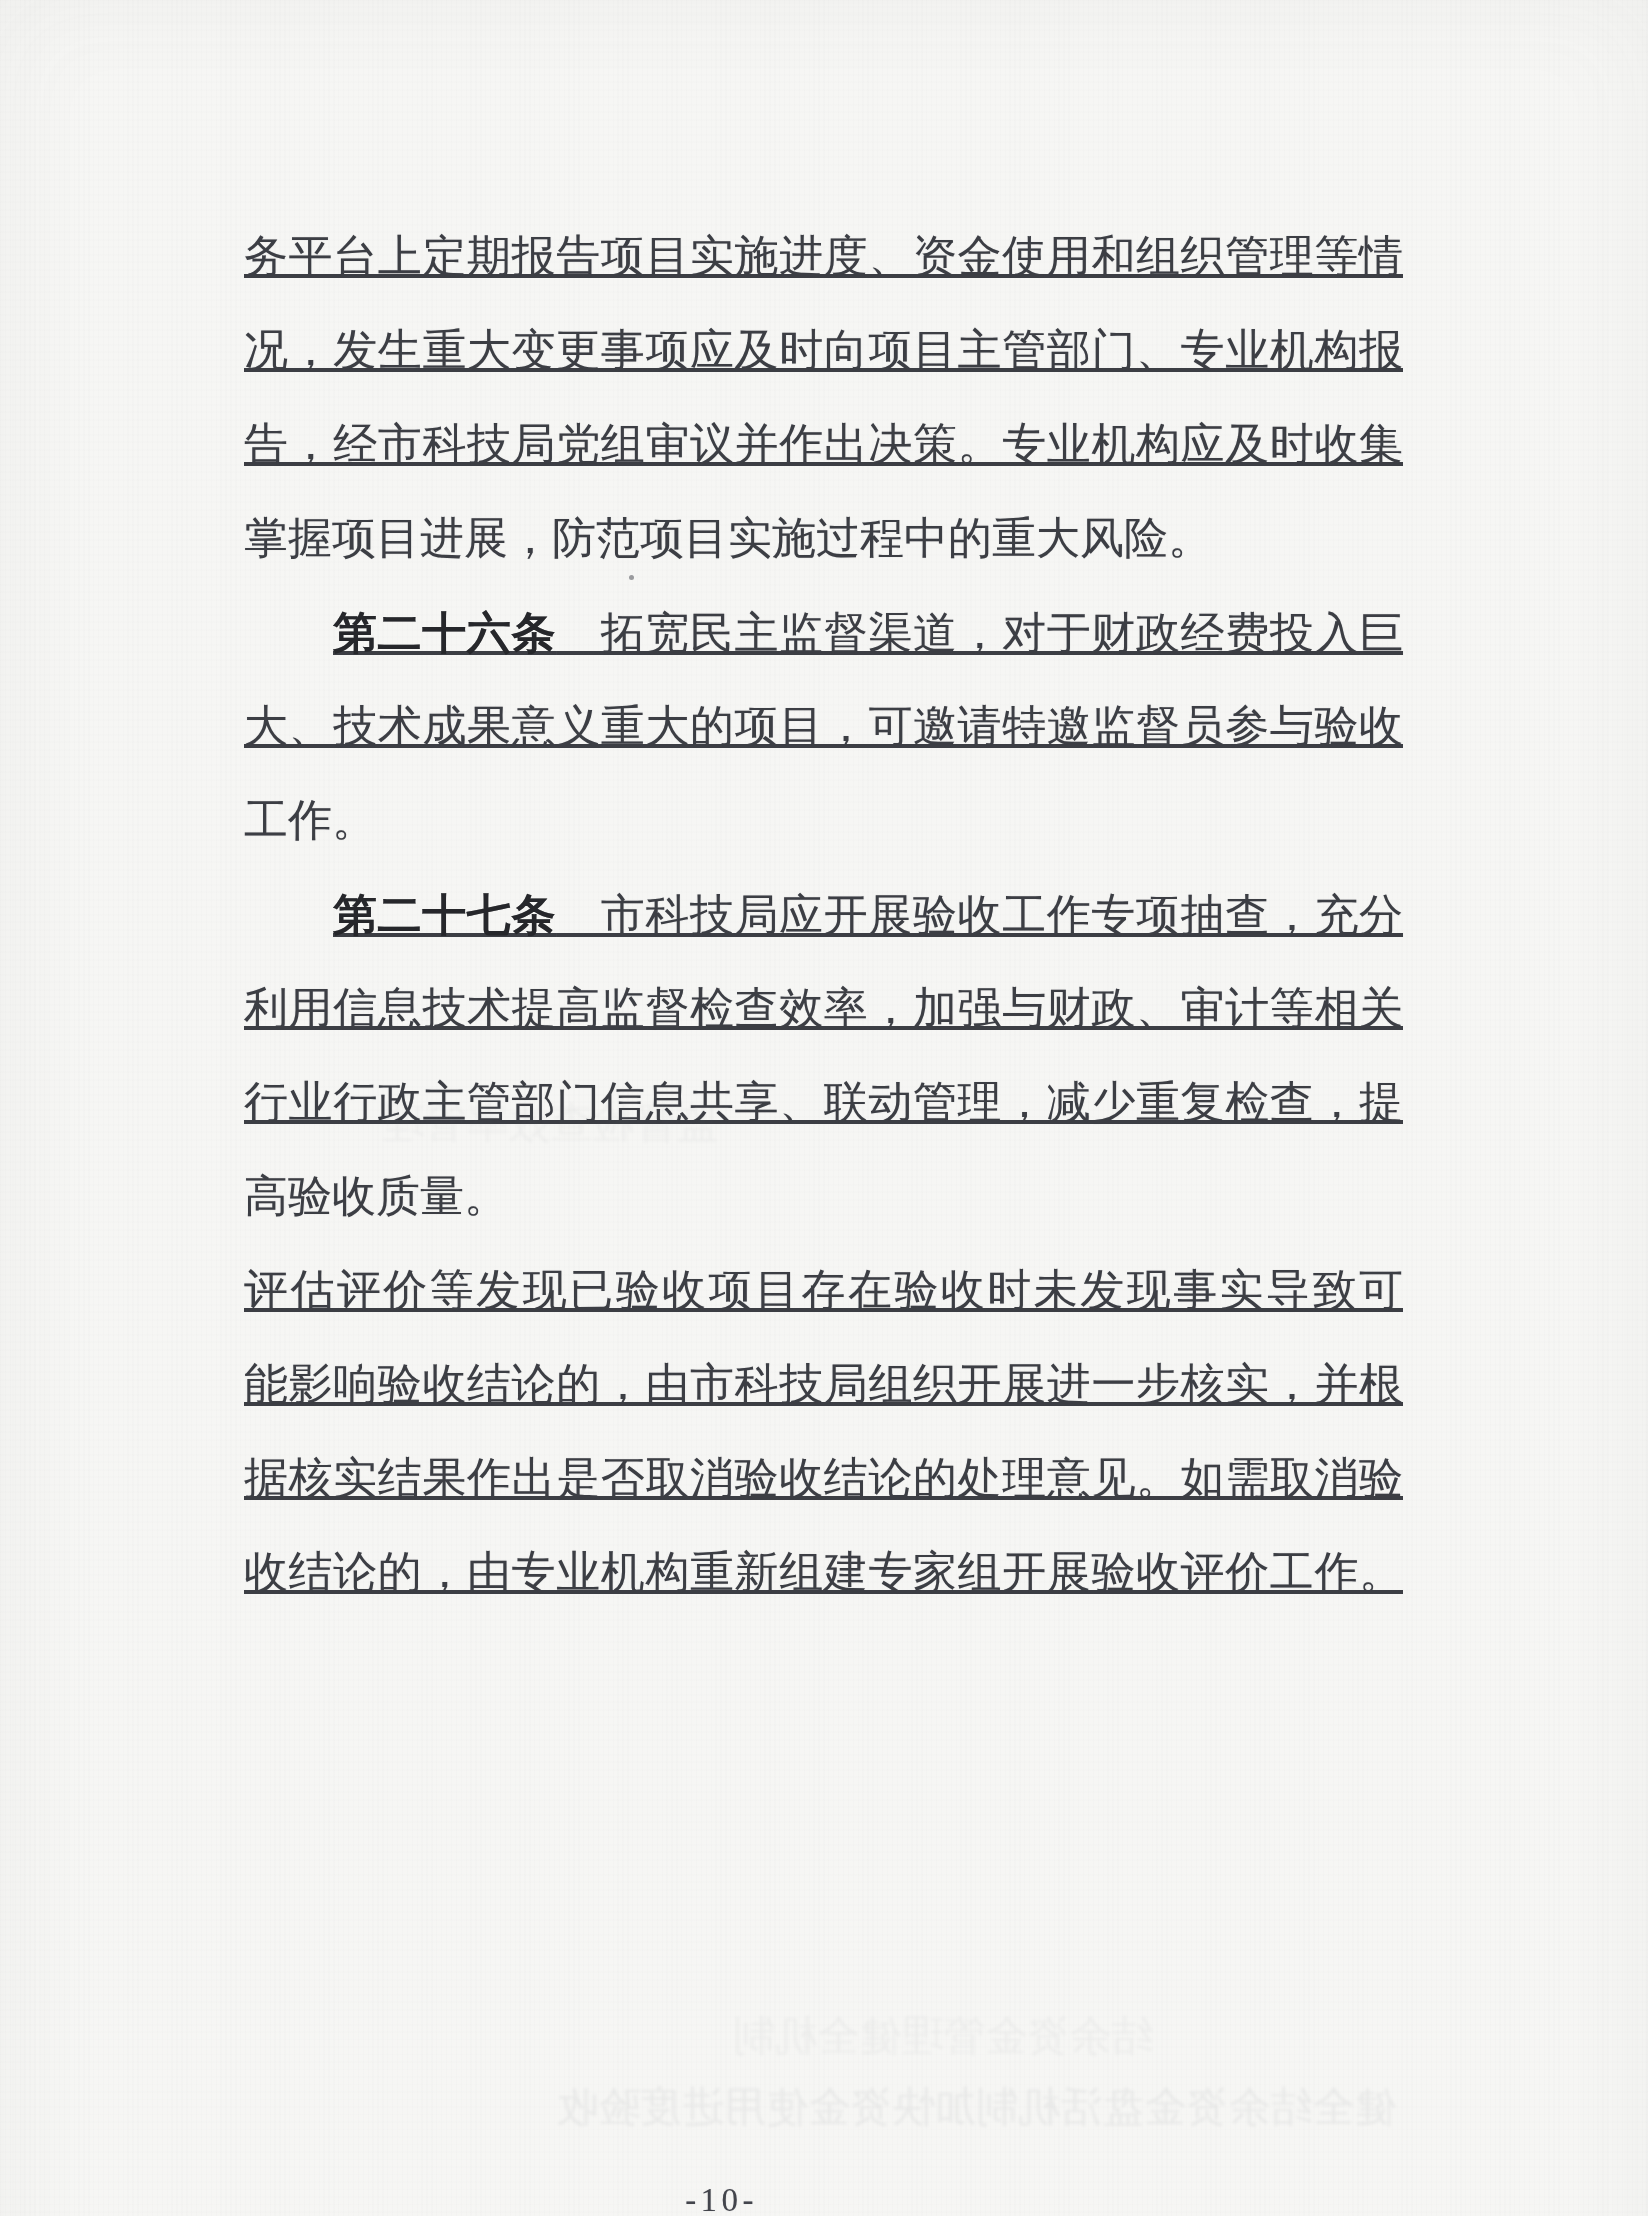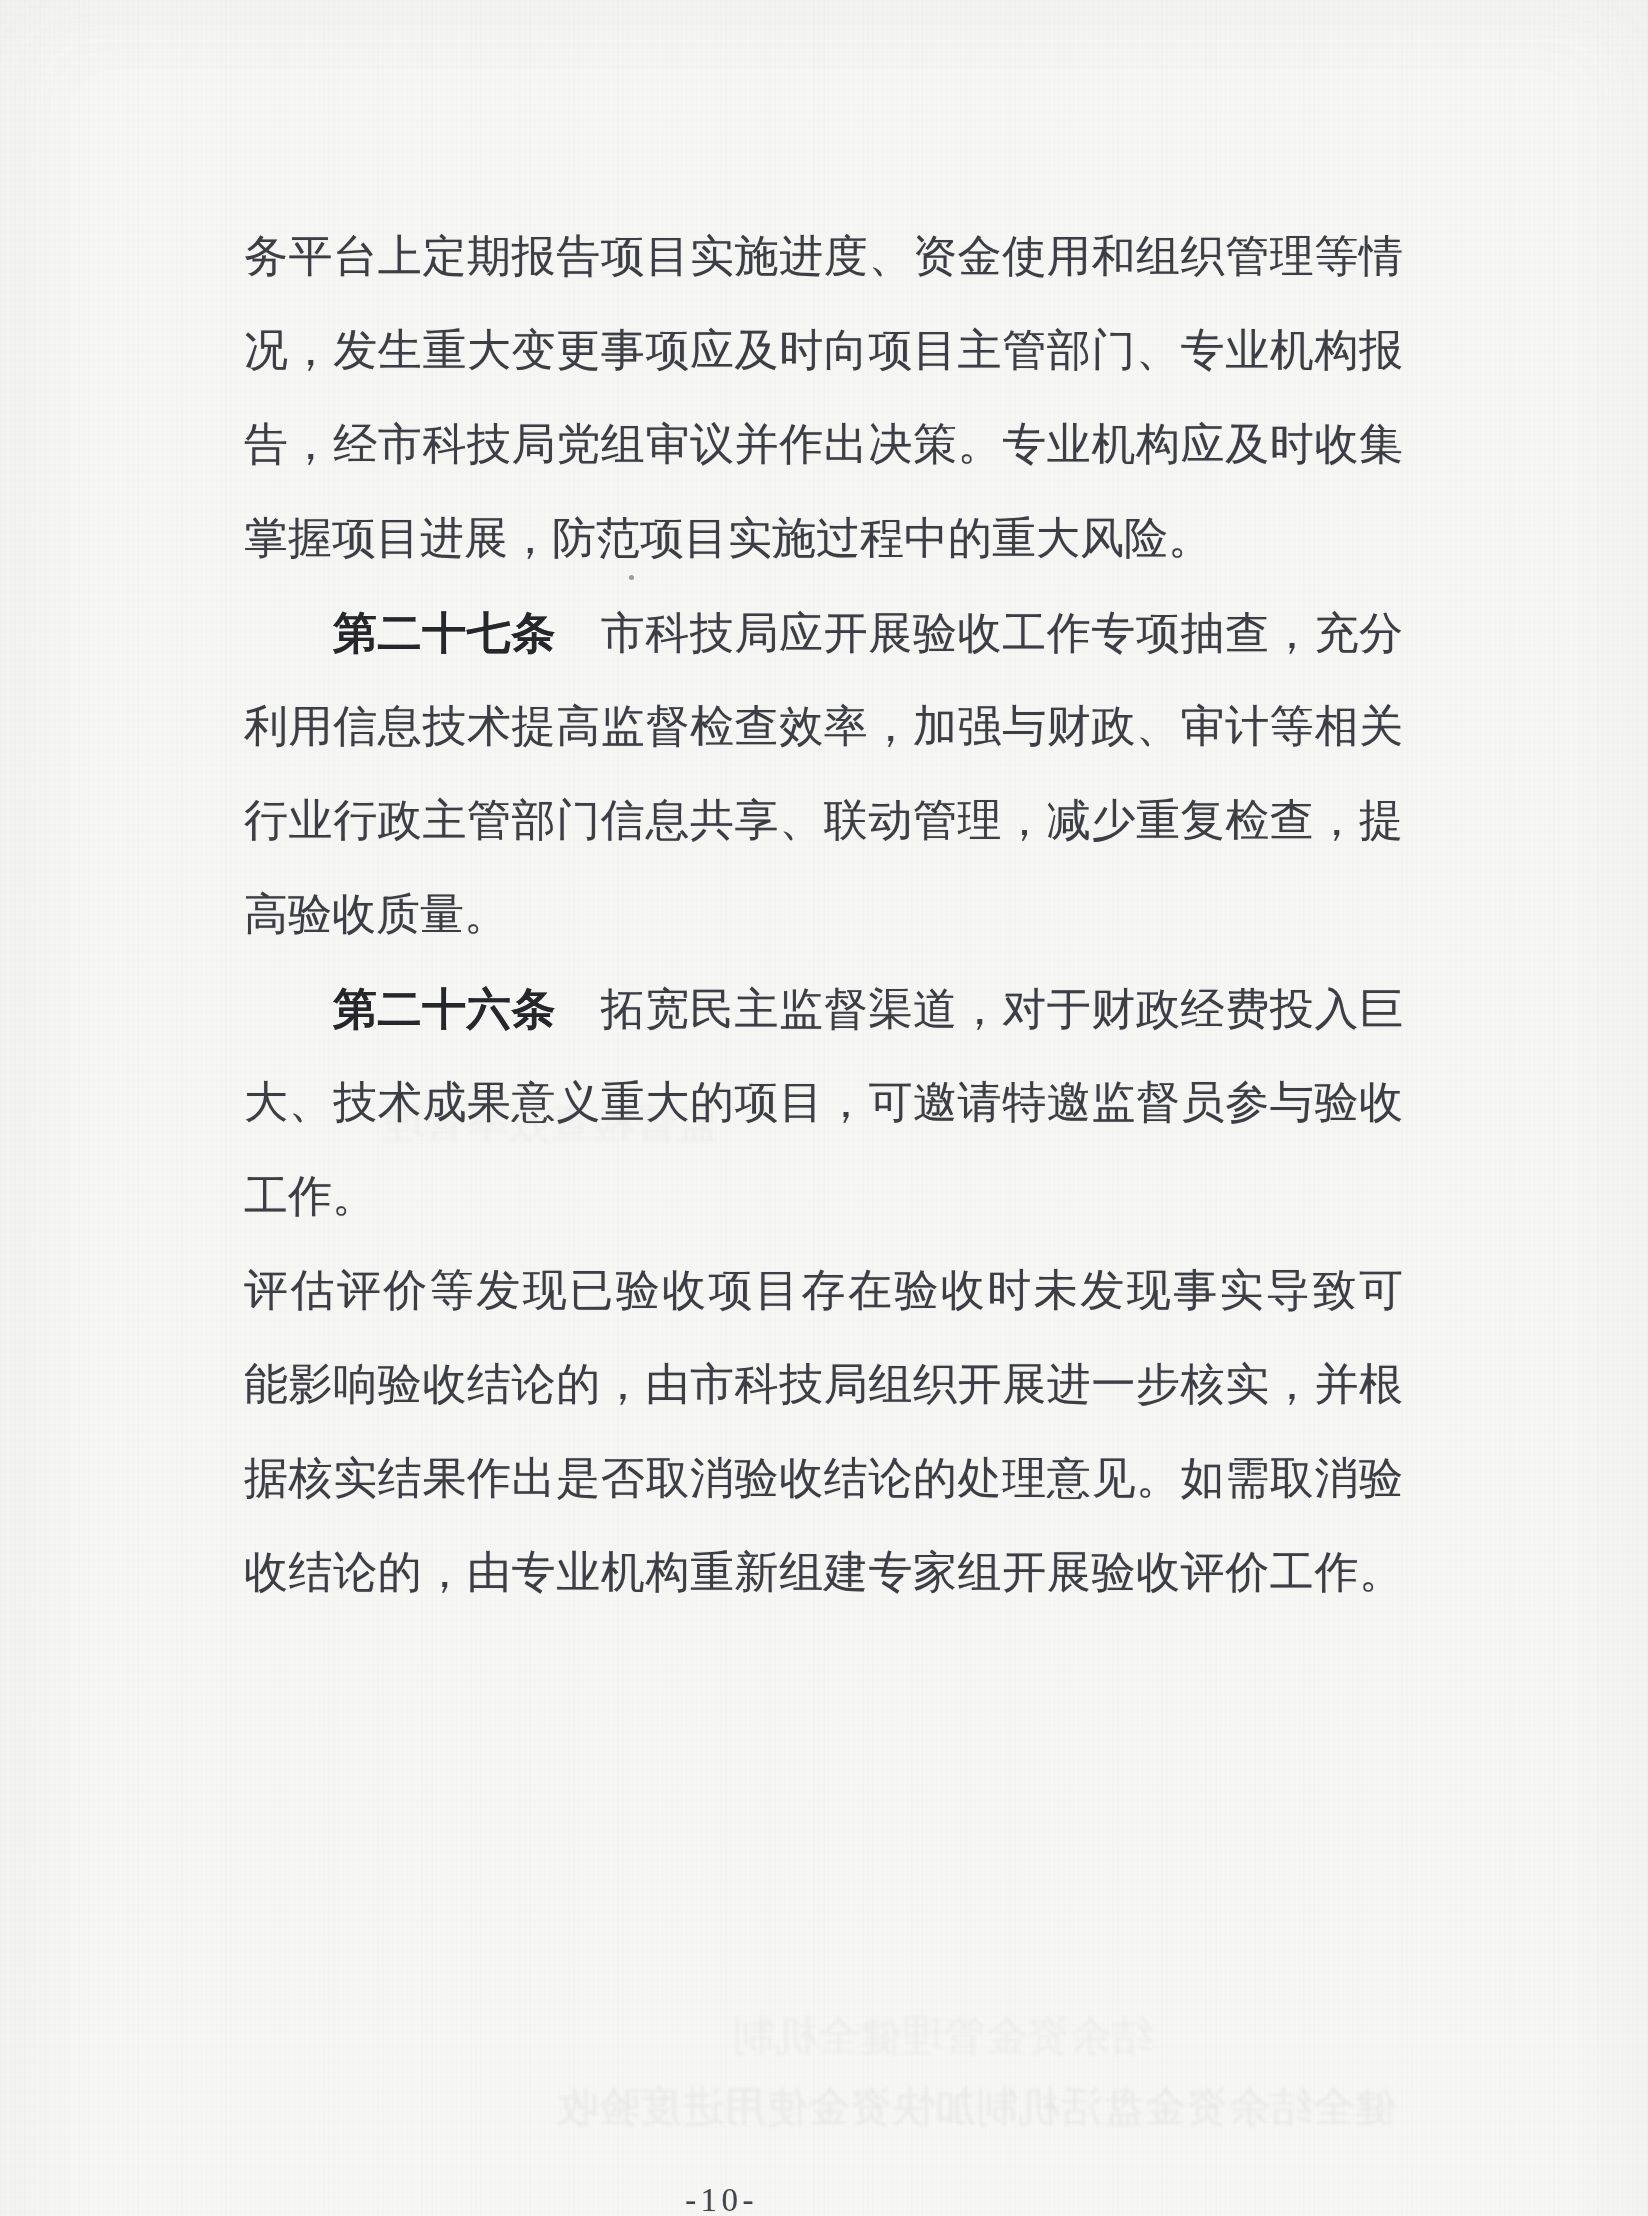--- a/index.html
+++ b/index.html
@@ -44,20 +44,21 @@
     text-align:justify;
     text-align-last:left;
     white-space:nowrap;
     text-shadow:0 0 0.9px rgba(70,73,82,.35);
     letter-spacing:0;
   }
   .line.j{
     text-align-last:justify;
     text-justify:inter-character;
     white-space:normal;
+    text-decoration:underline;
   }
   .line.ind{
     text-indent:89px;
   }
   .term{
     font-family:"Liberation Sans","DejaVu Sans",sans-serif;
     font-weight:700;
     color:var(--term-ink);
     text-shadow:0 0 0.4px rgba(38,39,43,.5);
   }
@@ -107,29 +108,29 @@
 <div class="scan-texture"></div>
 
 <div class="text-block">
     <div>
       <div class="line j"><span>务平台上定期报告项目实施进度、资金使用和组织管理等情</span></div>
       <div class="line j"><span>况，发生重大变更事项应及时向项目主管部门、专业机构报</span></div>
       <div class="line j"><span>告，经市科技局党组审议并作出决策。专业机构应及时收集</span></div>
       <div class="line"><span>掌握项目进展，防范项目实施过程中的重大风险。</span></div>
     </div>
     <div>
+      <div class="line j ind"><span class="term">第二十六条</span><span>　拓宽民主监督渠道，对于财政经费投入巨</span></div>
+      <div class="line j"><span>大、技术成果意义重大的项目，可邀请特邀监督员参与验收</span></div>
+      <div class="line"><span>工作。</span></div>
+    </div>
+    <div>
       <div class="line j ind"><span class="term">第二十七条</span><span>　市科技局应开展验收工作专项抽查，充分</span></div>
       <div class="line j"><span>利用信息技术提高监督检查效率，加强与财政、审计等相关</span></div>
       <div class="line j"><span>行业行政主管部门信息共享、联动管理，减少重复检查，提</span></div>
       <div class="line"><span>高验收质量。</span></div>
-    </div>
-    <div>
-      <div class="line j ind"><span class="term">第二十六条</span><span>　拓宽民主监督渠道，对于财政经费投入巨</span></div>
-      <div class="line j"><span>大、技术成果意义重大的项目，可邀请特邀监督员参与验收</span></div>
-      <div class="line"><span>工作。</span></div>
     </div>
     <div>
       <div class="line j"><span>评估评价等发现已验收项目存在验收时未发现事实导致可</span></div>
       <div class="line j"><span>能影响验收结论的，由市科技局组织开展进一步核实，并根</span></div>
       <div class="line j"><span>据核实结果作出是否取消验收结论的处理意见。如需取消验</span></div>
       <div class="line j"><span>收结论的，由专业机构重新组建专家组开展验收评价工作。</span></div>
     </div>
   </div>
 
 <div class="stray-dot"></div>

